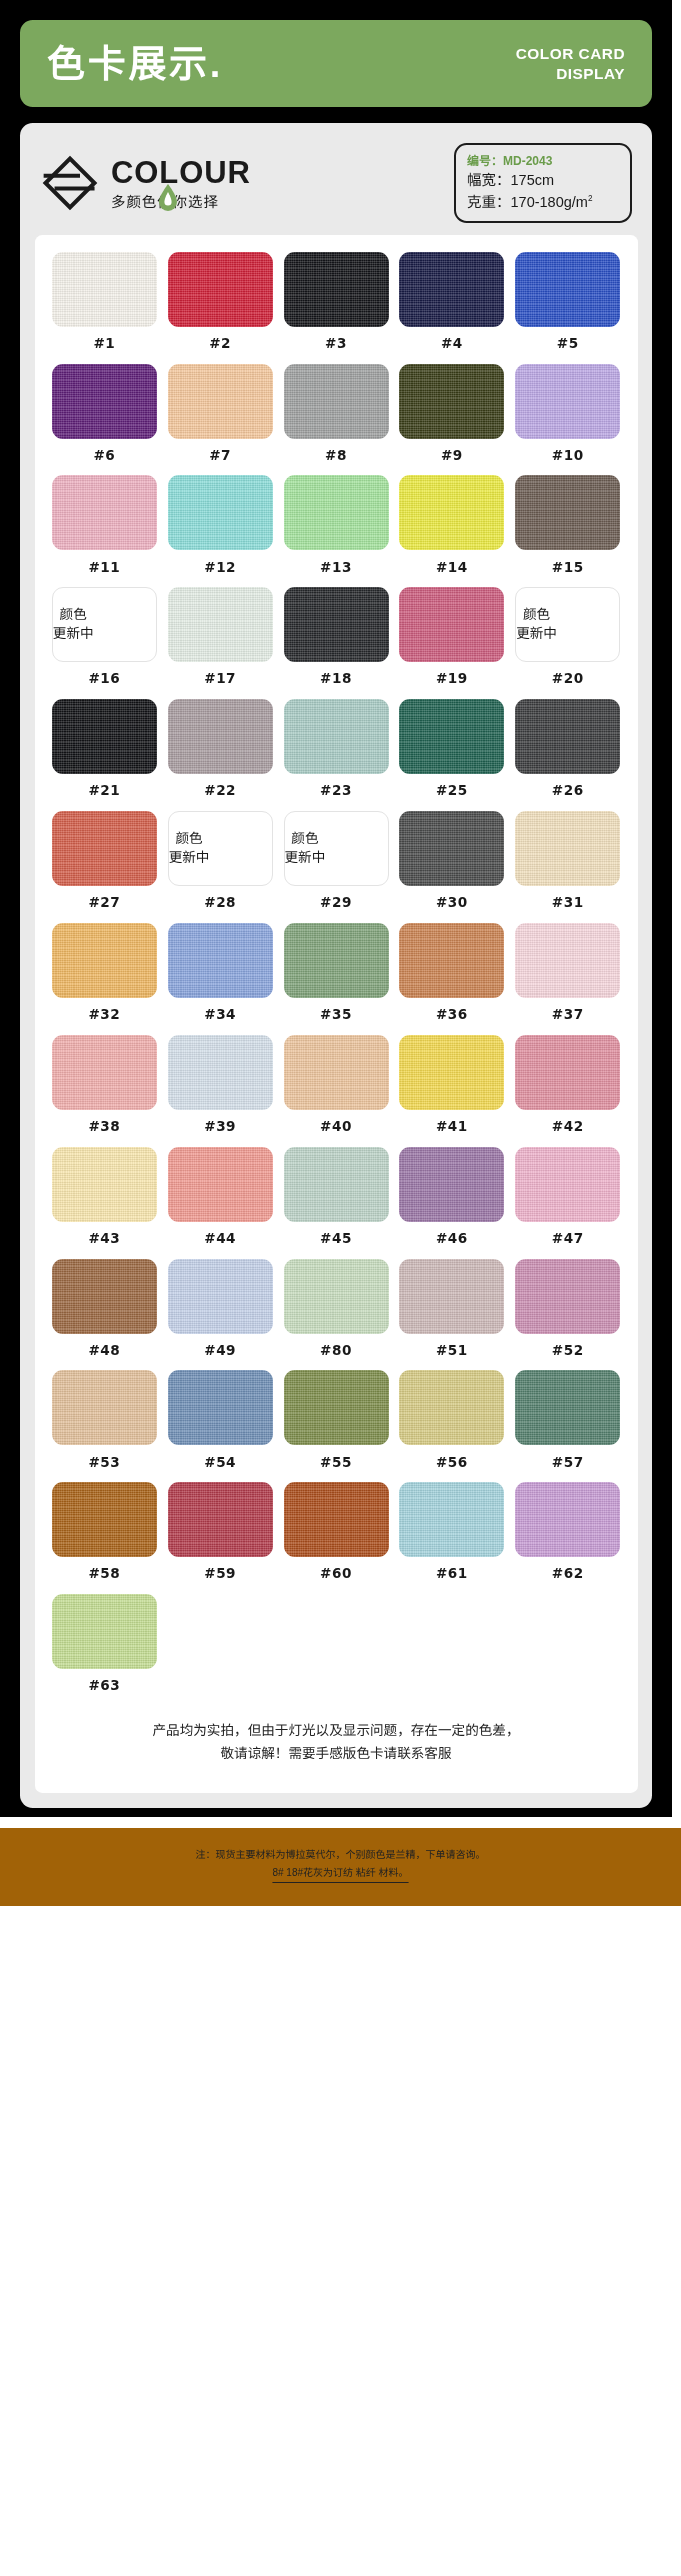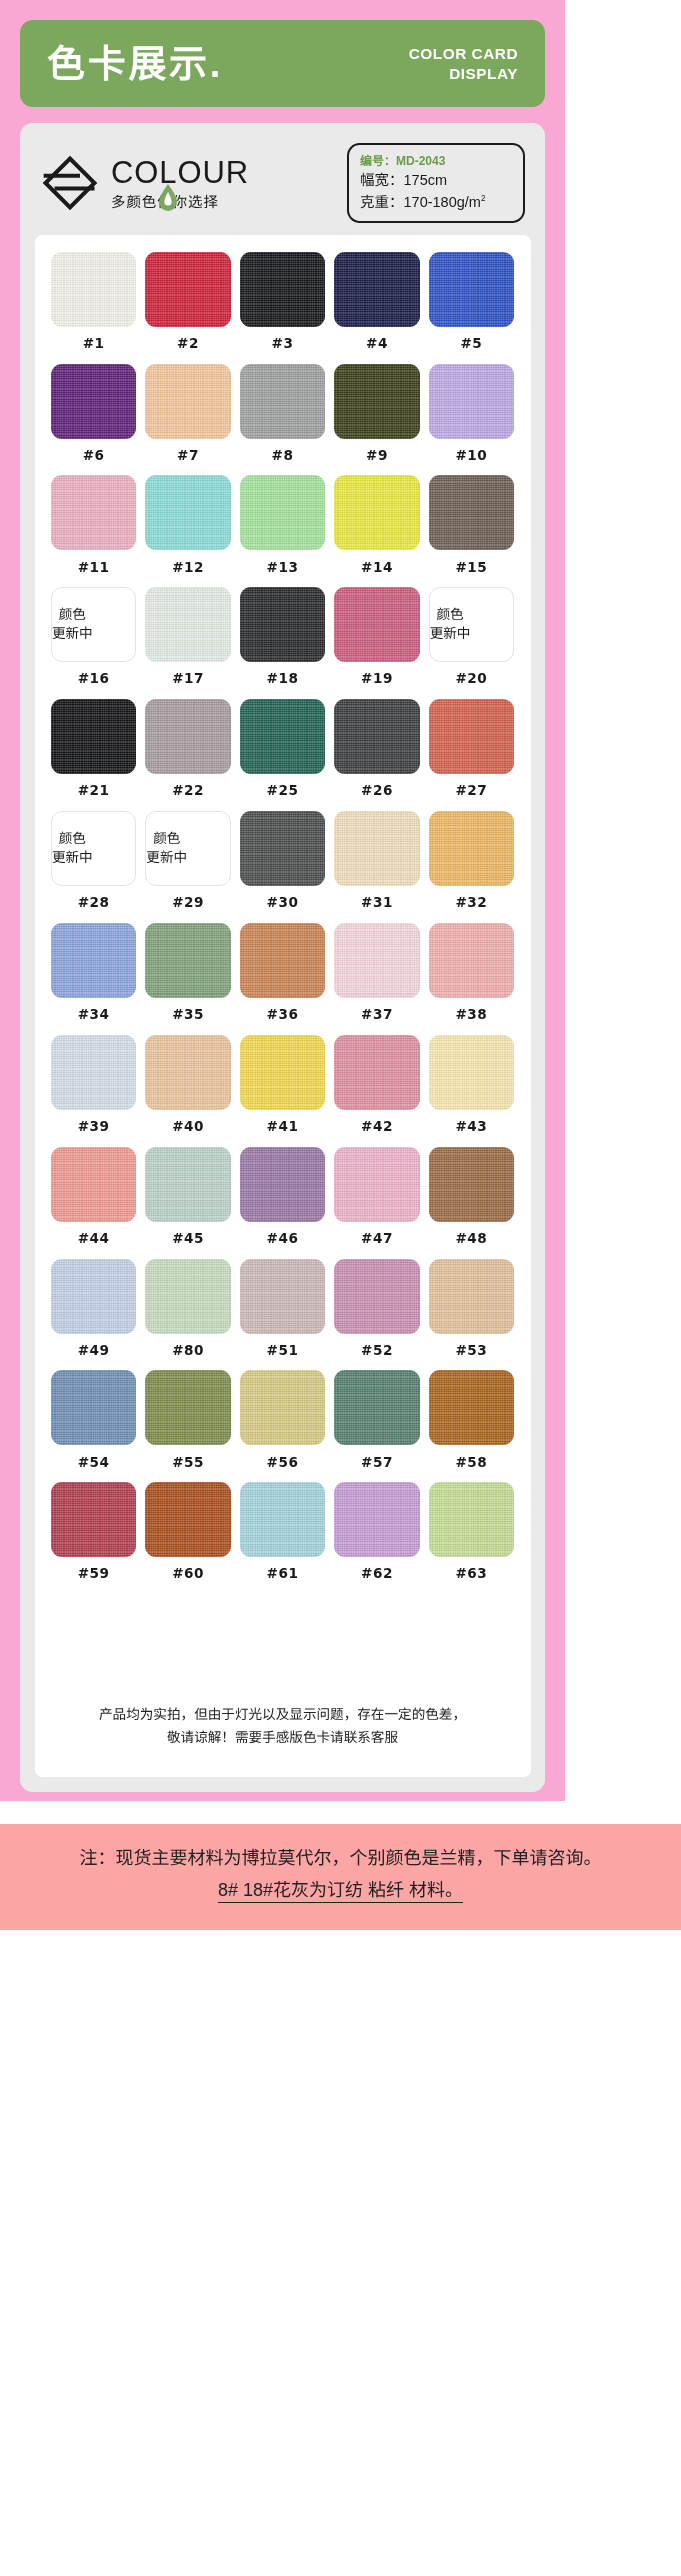--- a/index.html
+++ b/index.html
@@ -5,22 +5,22 @@
 <style>
   * { box-sizing: border-box; margin: 0; padding: 0; }
   html, body {
     width: 681px;
     background: #ffffff;
     font-family: "Liberation Sans", "DejaVu Sans", sans-serif;
   }
   body { width: 681px; }
 
   .page {
-    width: 565px;
-    background: #f9a8d4;
+    width: 672px;
+    background: #000000;
     padding: 20px 20px 0 20px;
   }
 
   
   .banner {
     background: #7ca85e;
     border-radius: 12.7px;
     height: 87px;
     display: flex;
     align-items: center;
@@ -65,21 +65,21 @@
   }
   .brand-mark {
     width: 60px;
     height: 60px;
     position: relative;
     flex: 0 0 auto;
   }
   .brand-text { padding-top: 3.6px; position: relative; }
   .brand-name {
     font-size: 31px;
-    font-weight: normal;
+    font-weight: bold;
     letter-spacing: 0.9px;
     color: #1b1b1b;
     line-height: 1;
     text-align: right;
   }
   .brand-slogan {
     font-size: 14.5px;
     color: #1b1b1b;
     margin-top: 7.3px;
     letter-spacing: 0.9px;
@@ -179,27 +179,27 @@
 
   
   .notice {
     text-align: center;
     font-size: 13.6px;
     color: #222222;
     line-height: 1.75;
     padding: 12.7px 18px 14.5px 18px;
   }
   .bottom-note {
-    background: #fca5a5;
+    background: #a16207;
     text-align: center;
-    font-size: 18px;
+    font-size: 10px;
     color: #222222;
     line-height: 1.8;
     padding: 18px 16.4px 23.6px 16.4px;
-    margin-top: 23px;
+    margin-top: 11px;
   }
   .bottom-note .u { text-decoration: underline; text-underline-offset: 5.5px; }
   .spacer { height: 9px; }
 </style>
 </head>
 <body>
 
 <div class="page">
 
   <div class="banner">
@@ -344,20 +344,24 @@
           </div>
           <div class="swatch-cell">
             <div class="chip" style="background: rgb(18, 19, 22);"></div>
             <div class="chip-label">#21</div>
           </div>
           <div class="swatch-cell">
             <div class="chip" style="background: rgb(168, 156, 160);"></div>
             <div class="chip-label">#22</div>
           </div>
           <div class="swatch-cell">
+            <div class="chip" style="background: rgb(168, 203, 196);"></div>
+            <div class="chip-label">#23</div>
+          </div>
+          <div class="swatch-cell">
             <div class="chip" style="background: rgb(31, 97, 80);"></div>
             <div class="chip-label">#25</div>
           </div>
           <div class="swatch-cell">
             <div class="chip" style="background: rgb(59, 60, 62);"></div>
             <div class="chip-label">#26</div>
           </div>
           <div class="swatch-cell">
             <div class="chip" style="background: rgb(211, 95, 75);"></div>
             <div class="chip-label">#27</div>

